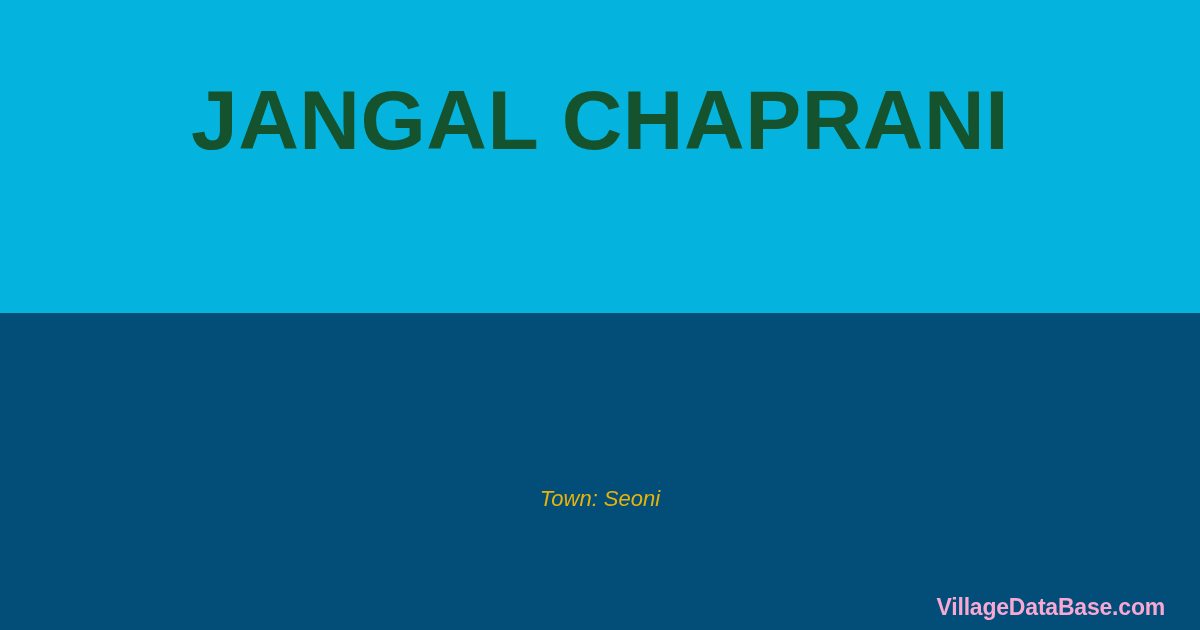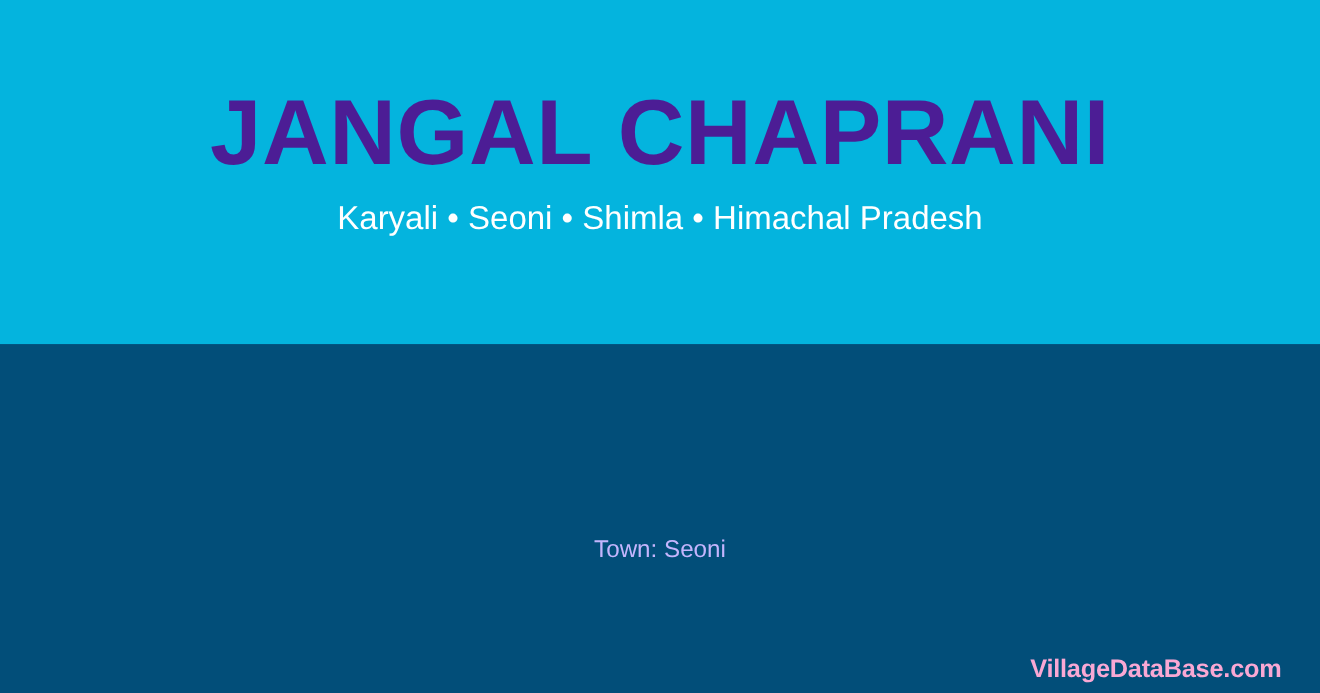--- a/index.html
+++ b/index.html
@@ -32,21 +32,21 @@
     display: flex;
     flex-direction: column;
     align-items: center;
     justify-content: flex-start;
     box-sizing: border-box;
     padding-top: 78px;
   }
 
   .hero-title {
     margin: 0;
-    color: #4c1d95;
+    color: #14532d;
     font-family: "Liberation Sans", sans-serif;
     font-size: 84px;
     font-weight: 700;
     line-height: 1.0;
     letter-spacing: 0.5px;
     text-align: center;
     white-space: nowrap;
   }
 
   .hero-subtitle {
@@ -75,27 +75,28 @@
     left: 0;
     right: 0;
     top: 173px;
     display: flex;
     align-items: center;
     justify-content: center;
   }
 
   .detail-line {
     margin: 0;
-    color: #c4b5fd;
+    color: #eab308;
     font-family: "Liberation Sans", sans-serif;
     font-size: 22px;
     font-weight: 400;
     line-height: 1.2;
     text-align: left;
     white-space: nowrap;
+    font-style: italic;
   }
 
   
   .watermark {
     position: absolute;
     right: 35px;
     bottom: 8px;
     color: #f9a8d4;
     font-family: "Liberation Sans", sans-serif;
     font-size: 23px;
@@ -106,21 +107,20 @@
     user-select: none;
   }
 </style>
 </head>
 <body>
 
 <div class="card">
 
   <div class="hero">
     <h1 class="hero-title">JANGAL CHAPRANI</h1>
-    <p class="hero-subtitle">Karyali • Seoni • Shimla • Himachal Pradesh</p>
   </div>
 
   <div class="detail">
     <div class="detail-center">
       <p class="detail-line">Town: Seoni</p>
     </div>
   </div>
 
   <div class="watermark">VillageDataBase.com</div>
 

